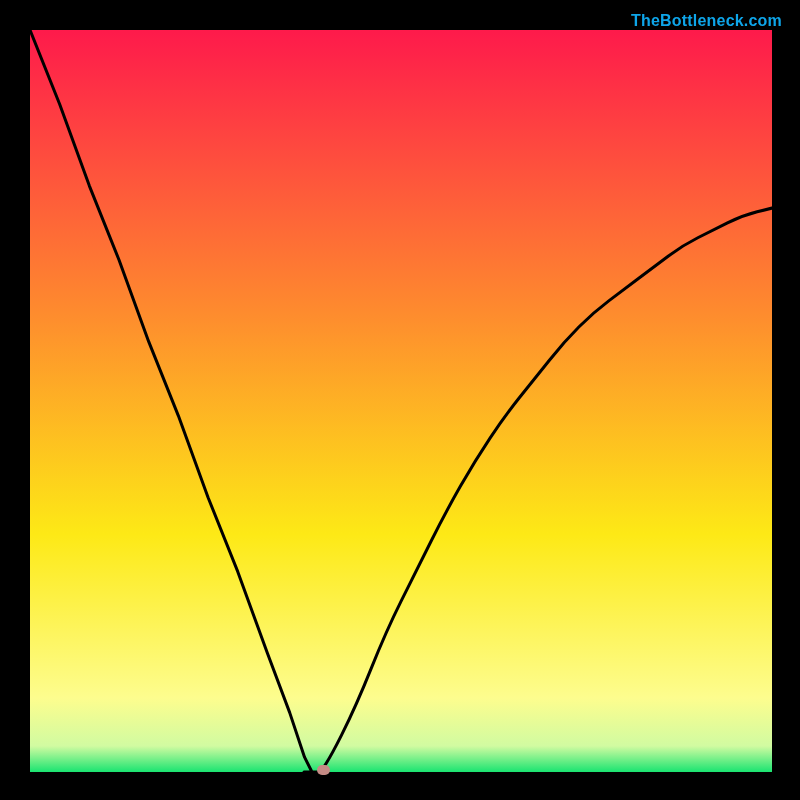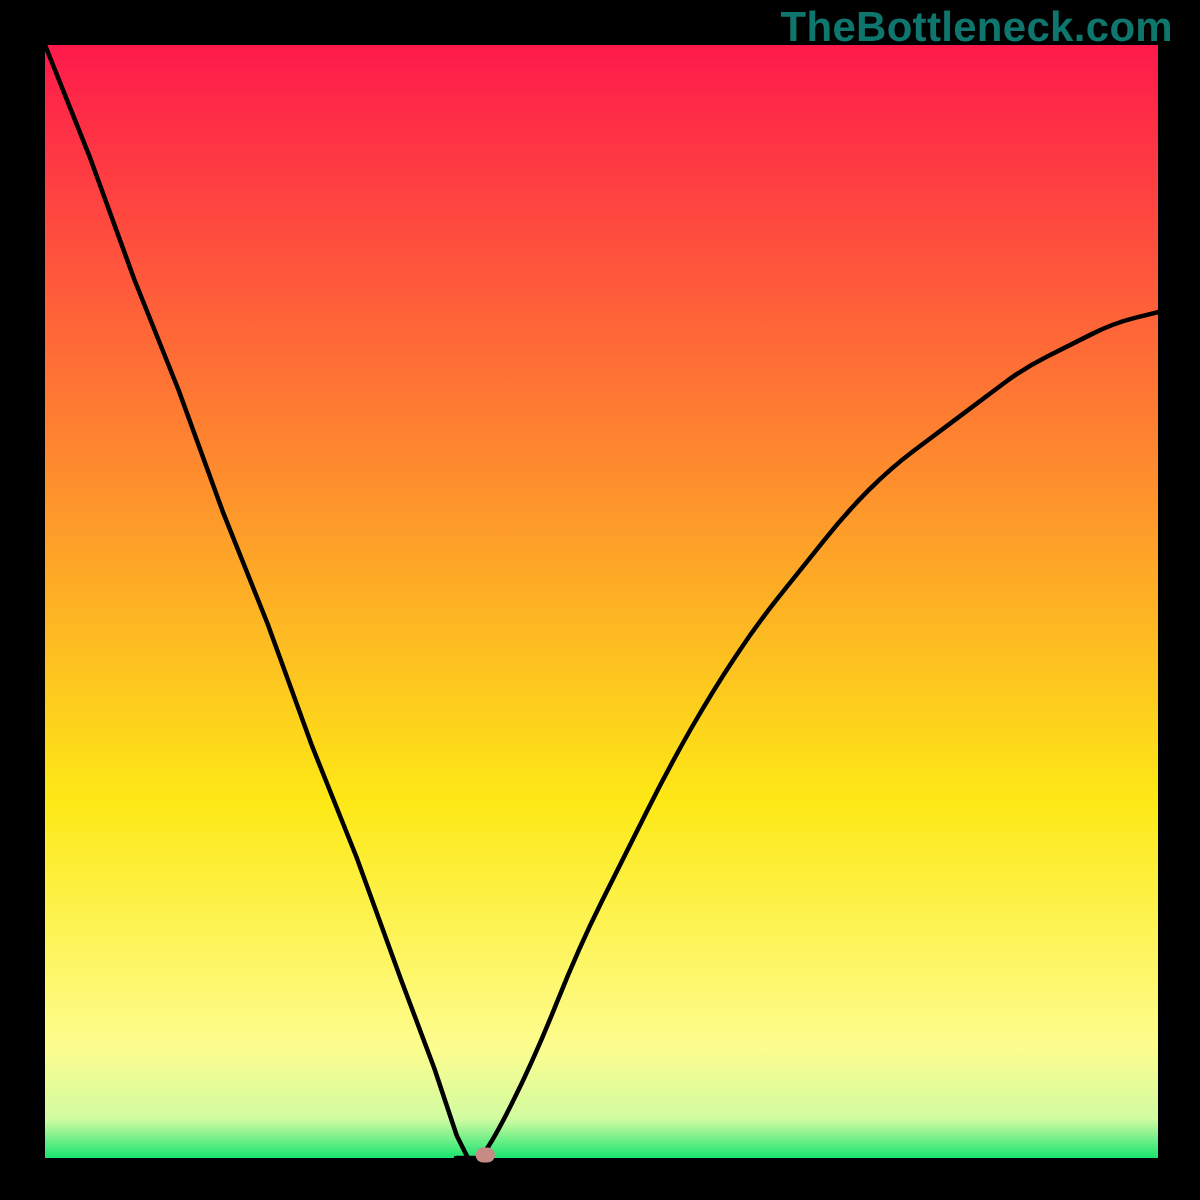--- a/index.html
+++ b/index.html
@@ -13,26 +13,26 @@
   .frame {
     position: absolute;
     left: 0;
     top: 0;
     width: 800px;
     height: 800px;
     background: #000;
   }
   .watermark {
     position: absolute;
-    top: 2px;
+    top: 12px;
     right: 18px;
     font-family: Arial, Helvetica, sans-serif;
-    font-size: 28px;
+    font-size: 16px;
     font-weight: 600;
-    color: #0f766e;
+    color: #0ea5e9;
     letter-spacing: 0.2px;
   }
   svg.plot {
     position: absolute;
     left: 30px;
     top: 30px;
     width: 742px;
     height: 742px;
   }
   .marker {

